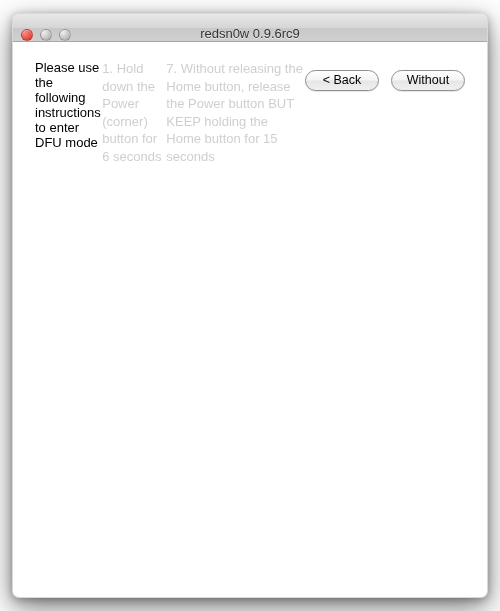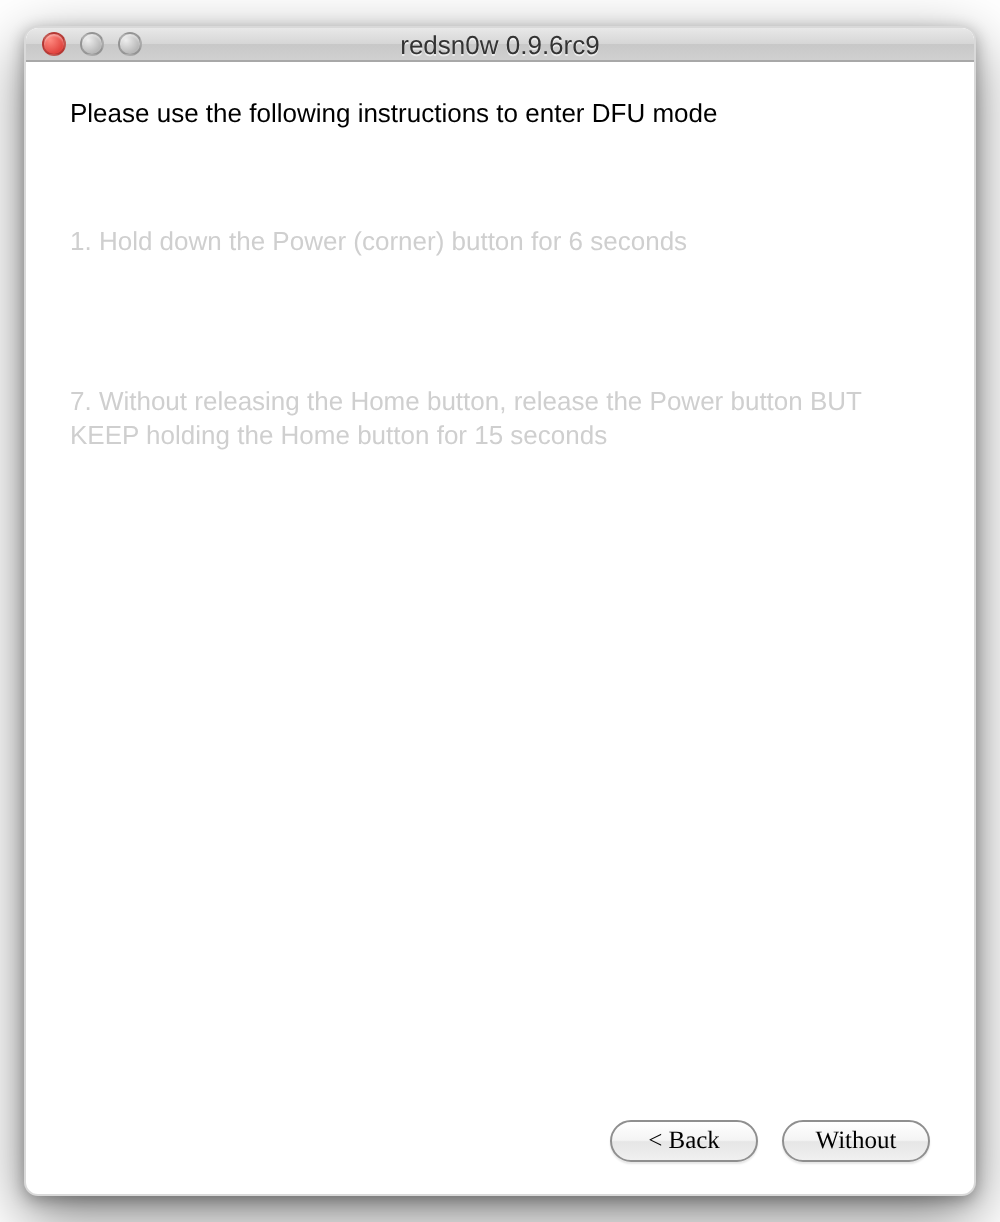--- a/index.html
+++ b/index.html
@@ -21,25 +21,25 @@
       height: 585px;
       border-radius: 7px;
       box-shadow: 0 10px 30px rgba(0,0,0,0.5), 0 2px 8px rgba(0,0,0,0.3);
       background: #fff;
       overflow: hidden;
       border: 1px solid rgba(0,0,0,0.15);
       display: flex;
       flex-direction: column;
     }
     .titlebar {
-      height: 17px;
+      height: 28px;
       background: linear-gradient(to bottom, #e8e8e8 0%, #d6d6d6 50%, #c8c8c8 51%, #d0d0d0 100%);
       border-bottom: 1px solid #a8a8a8;
       display: flex;
-      align-items: center;
+      align-items: flex-end;
       position: relative;
       border-top-left-radius: 6px;
       border-top-right-radius: 6px;
     }
     .traffic-lights {
       display: flex;
       align-items: center;
       padding-left: 8px;
       gap: 7px;
     }
@@ -59,21 +59,21 @@
       text-align: center;
       font-size: 13px;
       color: #333;
       pointer-events: none;
       text-shadow: 0 1px 0 rgba(255,255,255,0.6);
     }
     .content {
       flex: 1;
       padding: 18px 22px 14px 22px;
       display: flex;
-      flex-direction: column;
+      flex-direction: row;
       font-size: 12.5px;
       color: #000;
     }
     .intro {
       font-size: 13px;
       margin-bottom: 48px;
     }
     .step {
       margin-bottom: 62px;
       line-height: 1.35;
@@ -90,21 +90,21 @@
     }
     .spacer { flex: 1; }
     .button-row {
       display: flex;
       justify-content: flex-end;
       gap: 12px;
       padding-top: 10px;
       padding-bottom: 2px;
     }
     .mac-button {
-      font-family: Liberation Serif, serif;
+      font-family: Liberation Sans, sans-serif;
       font-size: 12.5px;
       padding: 2px 14px;
       height: 21px;
       border-radius: 11px;
       border: 1px solid #8f8f8f;
       background: linear-gradient(to bottom, #ffffff 0%, #f4f4f4 48%, #e6e6e6 52%, #f0f0f0 100%);
       color: #000;
       box-shadow: 0 1px 1px rgba(0,0,0,0.1);
       cursor: default;
       min-width: 74px;

